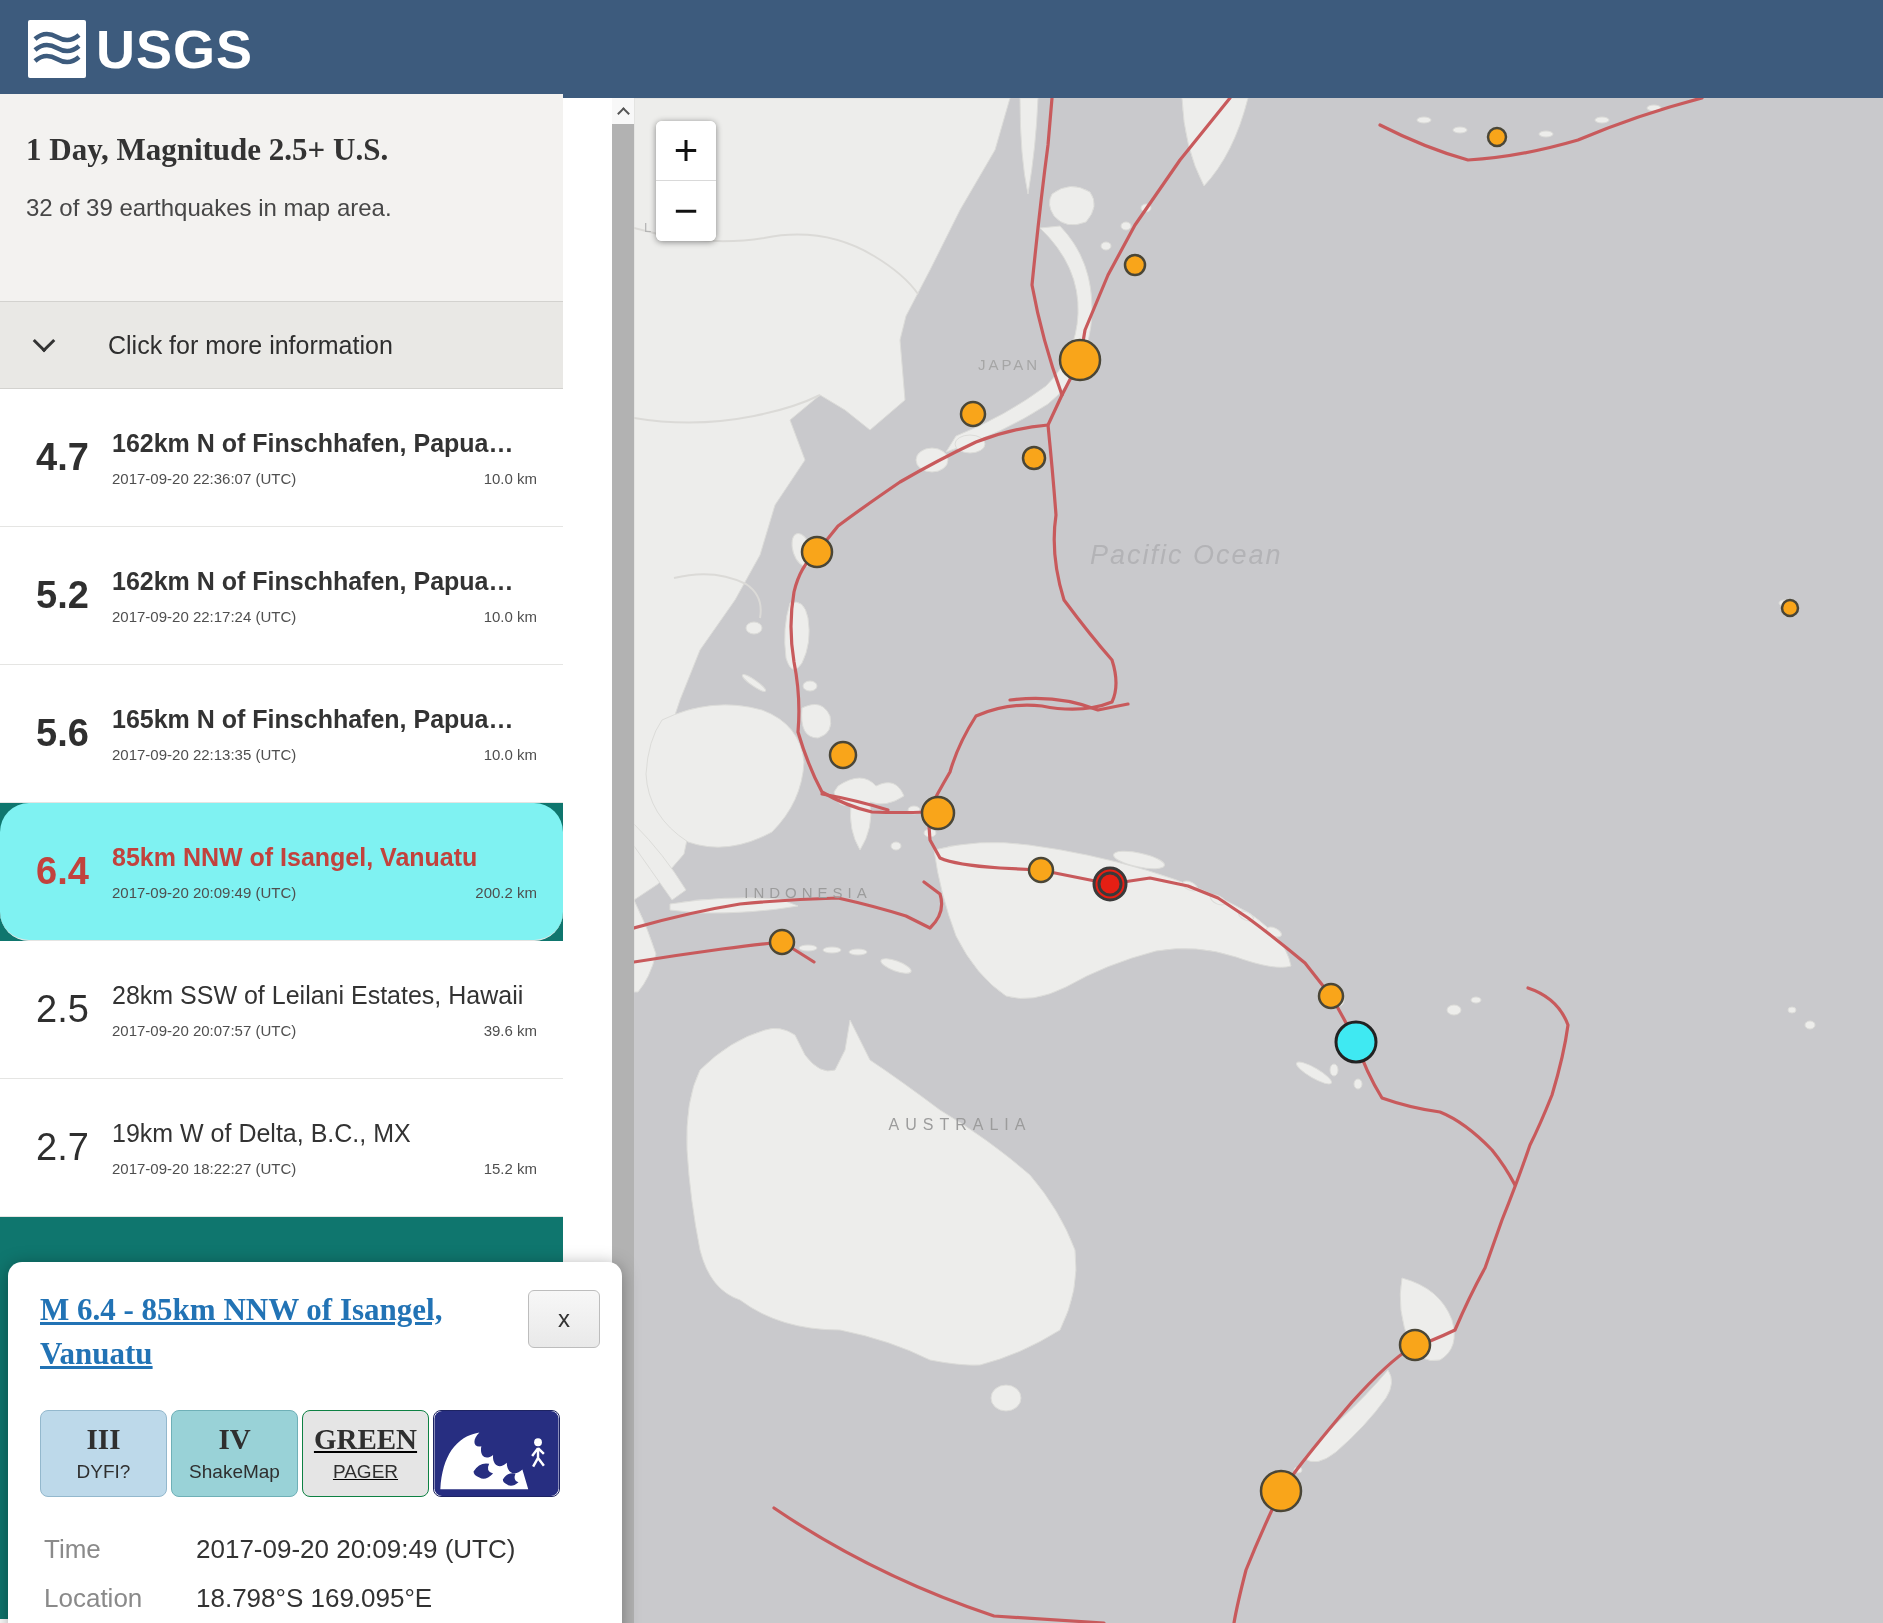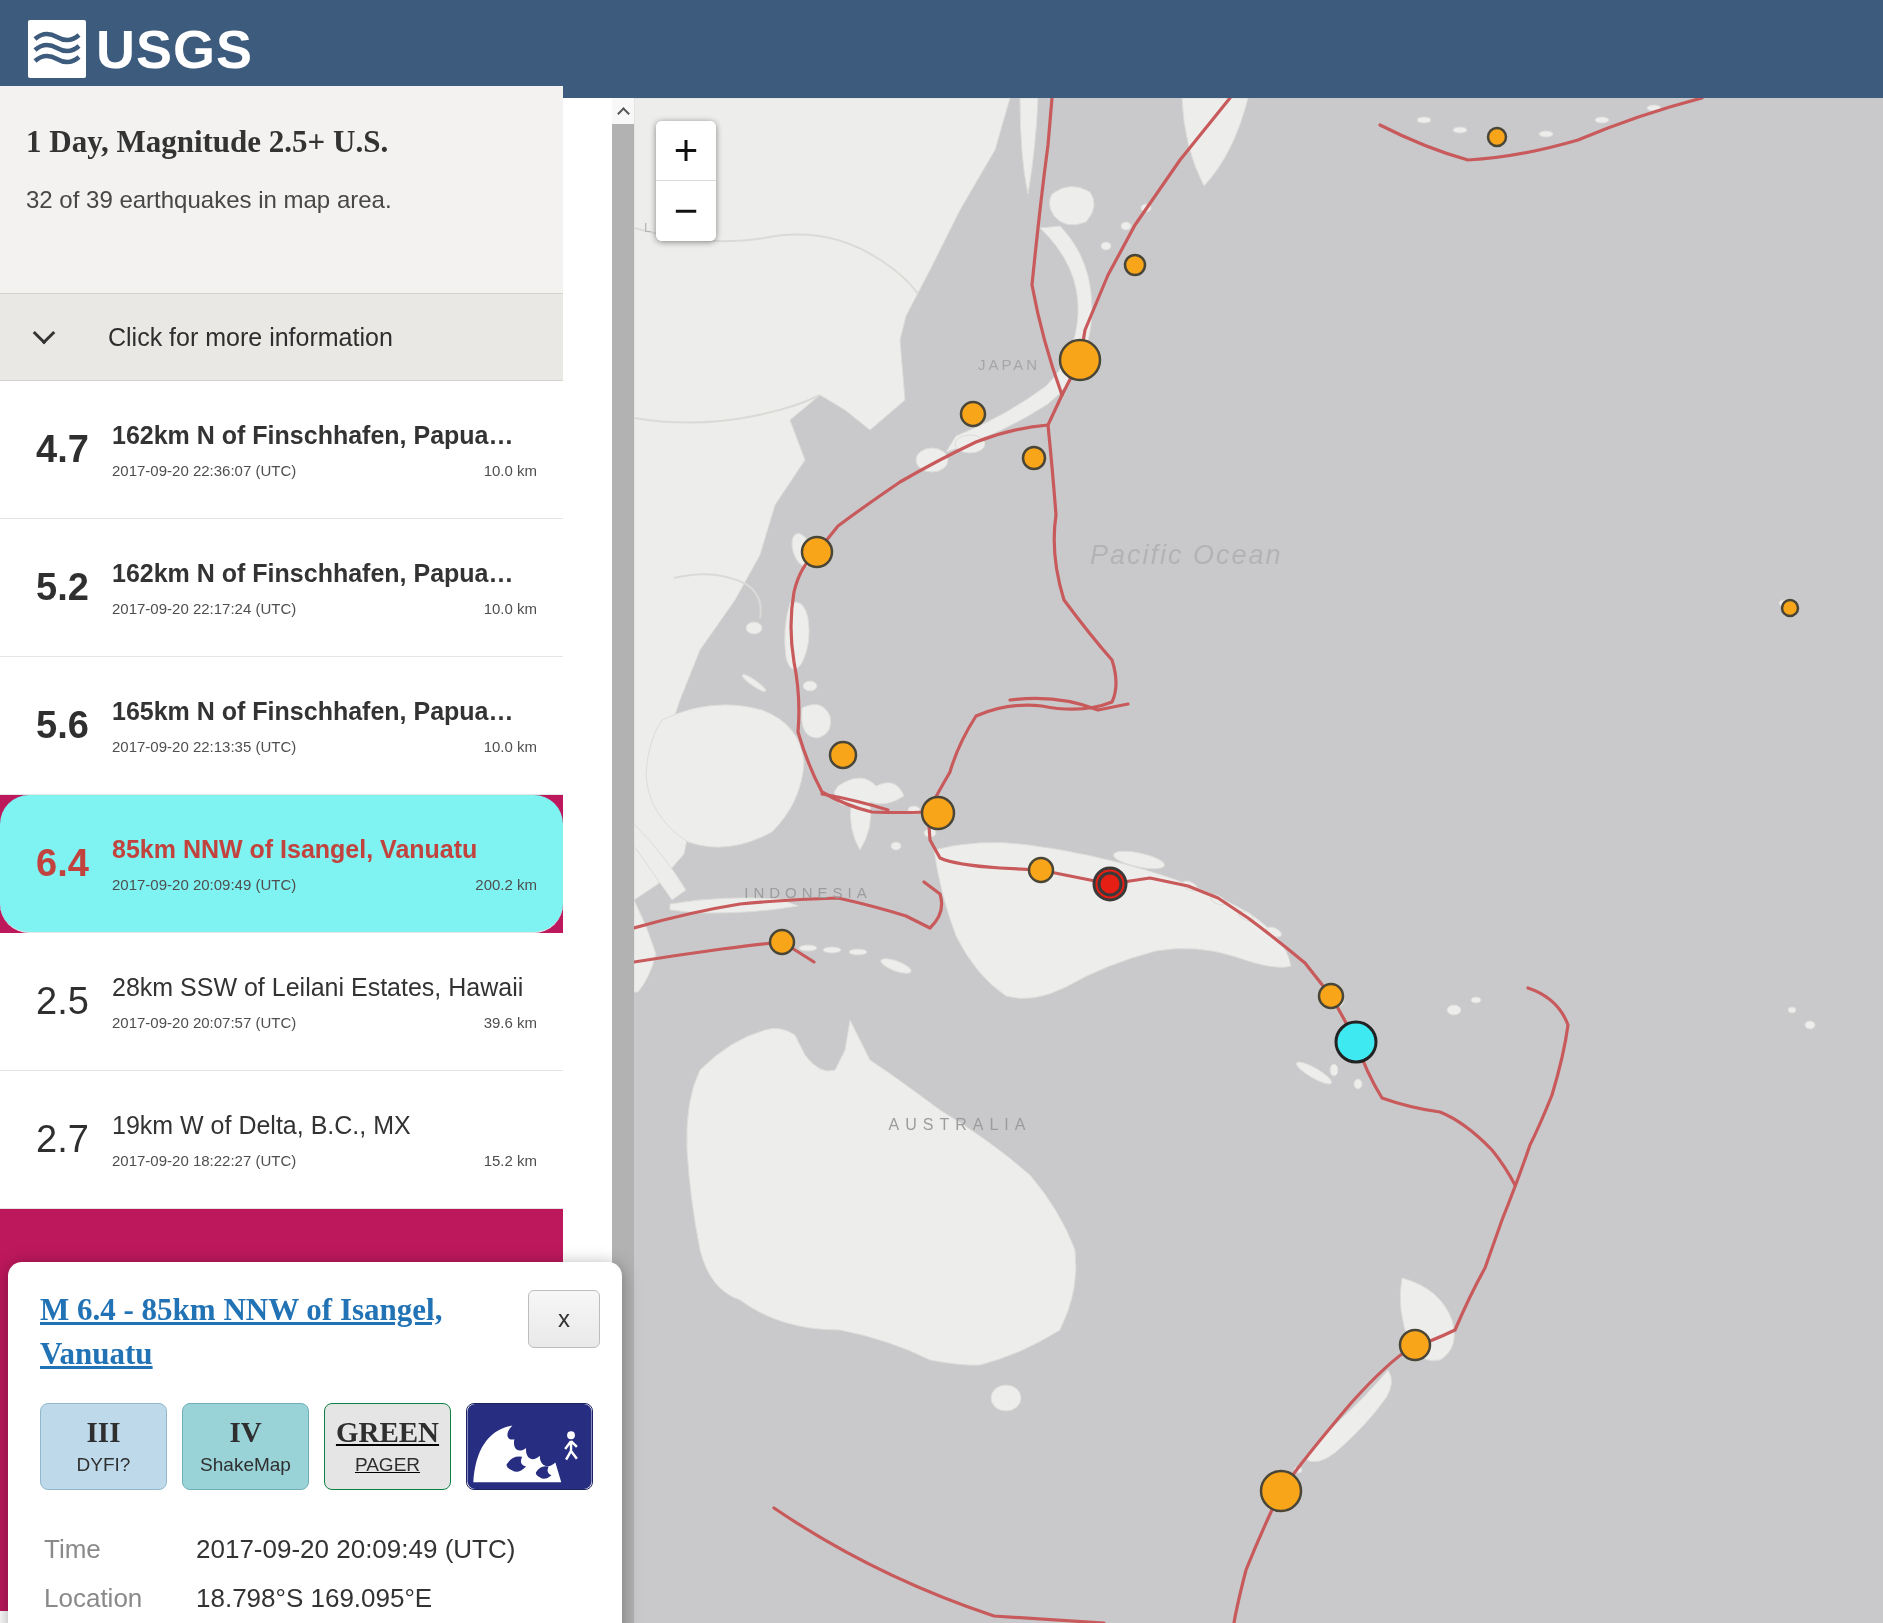--- a/index.html
+++ b/index.html
@@ -6,21 +6,21 @@
   html,body { width:1883px; height:1623px; }
   body { font-family:"Liberation Sans", sans-serif; position:relative; overflow:hidden; background:#fff; }
 
   
   .app-header { position:absolute; left:0; top:0; width:1883px; height:98px; background:#3d5b7d; display:flex; align-items:center; padding-left:28px; }
   .logo { display:flex; align-items:center; gap:10px; }
   .logo-box { width:58px; height:58px; background:#ffffff; border-radius:2px; display:flex; align-items:center; justify-content:center; }
   .logo-text { color:#fff; font-size:54px; font-weight:bold; letter-spacing:1px; line-height:1; }
 
   
-  .sidebar { position:absolute; left:0; top:86px; width:563px; height:1525px; background:#be185d; }
+  .sidebar { position:absolute; left:0; top:94px; width:563px; height:1525px; background:#0f766e; }
   .sidebar-head { background:#f3f2f0; padding:38px 26px 34px 26px; height:207px; }
   .sidebar-title { font-family:"Liberation Serif", serif; font-size:31px; font-weight:bold; color:#333; margin-bottom:26px; }
   .sidebar-count { font-size:24px; color:#474747; }
   .expander { height:88px; background:#e9e8e5; border-top:1px solid #d3d2cf; border-bottom:1px solid #d3d2cf; display:flex; align-items:center; cursor:pointer;gap:22px; }
   .chev-down { width:16px; height:16px; border-right:3px solid #333; border-bottom:3px solid #333; transform:rotate(45deg); margin-left:36px; margin-top:-8px; }
   .expander-label { font-size:25px; color:#2e2e2e; margin-left:34px; }
 
   .eq-list { }
   .eq-row { height:138px; border-bottom:1px solid #e5e5e3; display:flex; align-items:center; padding-left:36px; background:#fff; cursor:pointer; }
   .eq-row.selected { background:#7ff2f2;border-radius:29px; }
@@ -42,21 +42,21 @@
   
   .map { position:absolute; left:634px; top:98px; width:1249px; height:1525px; background:#c9c9cc; }
   .zoom-ctl { position:absolute; left:22px; top:23px; width:60px; border-radius:6px; background:#fff; box-shadow:0 1px 6px rgba(0,0,0,.45); overflow:hidden; }
   .zoom-btn { width:60px; height:60px; display:flex; align-items:center; justify-content:center; font-size:42px; color:#111; cursor:pointer; background:#fff; }
   .zoom-btn.first { border-bottom:1px solid #d9d9d9; }
 
   
   .popup { position:absolute; left:8px; top:1262px; width:614px; height:380px; background:#fff; border-radius:14px; box-shadow:0 3px 18px rgba(0,0,0,.35); padding:26px 22px 0 32px; }
   .popup-title { display:inline-block; width:440px; font-family:"Liberation Serif", serif; font-size:31px; line-height:1.42; font-weight:bold; color:#2273b5; text-decoration:underline; cursor:pointer; }
   .popup-close { position:absolute; right:22px; top:28px; width:72px; height:58px; background:linear-gradient(#f7f7f7,#e9e9e9); border:1px solid #bdbdbd; border-radius:6px; font-size:24px; color:#333; display:flex; align-items:center; justify-content:center; cursor:pointer; }
-  .badges { position:absolute; left:32px; top:141px; display:flex; gap:15px; }
+  .badges { position:absolute; left:32px; top:148px; display:flex; gap:4px; }
   .badge { width:127px; height:87px; border-radius:8px; border:1.5px solid rgba(0,0,0,.25); display:flex; flex-direction:column; align-items:center; justify-content:center; cursor:pointer; }
   .badge .val { font-family:"Liberation Serif", serif; font-size:29px; font-weight:bold; color:#2f2f2f; line-height:1.1; }
   .badge .lab { font-size:19px; color:#2f2f2f; margin-top:6px; }
   .badge.tsunami { padding:0; overflow:hidden; border-color:#1d2362; }
   .fields { position:absolute; left:36px; top:272px; width:540px; }
   .field-row { display:flex; margin-bottom:18px; }
   .field-label { width:152px; font-size:26px; color:#8a8a8a; }
   .field-value { font-size:26px; color:#333; }
 </style>
 </head>

